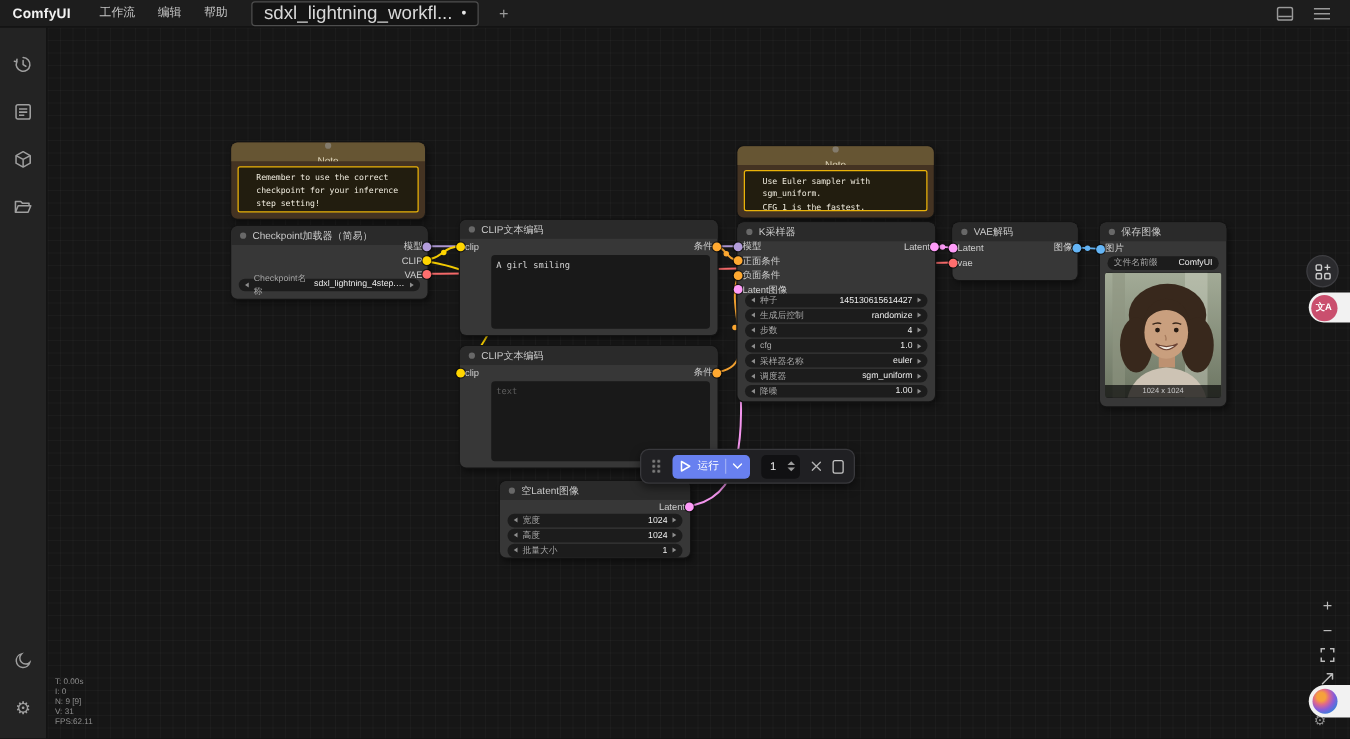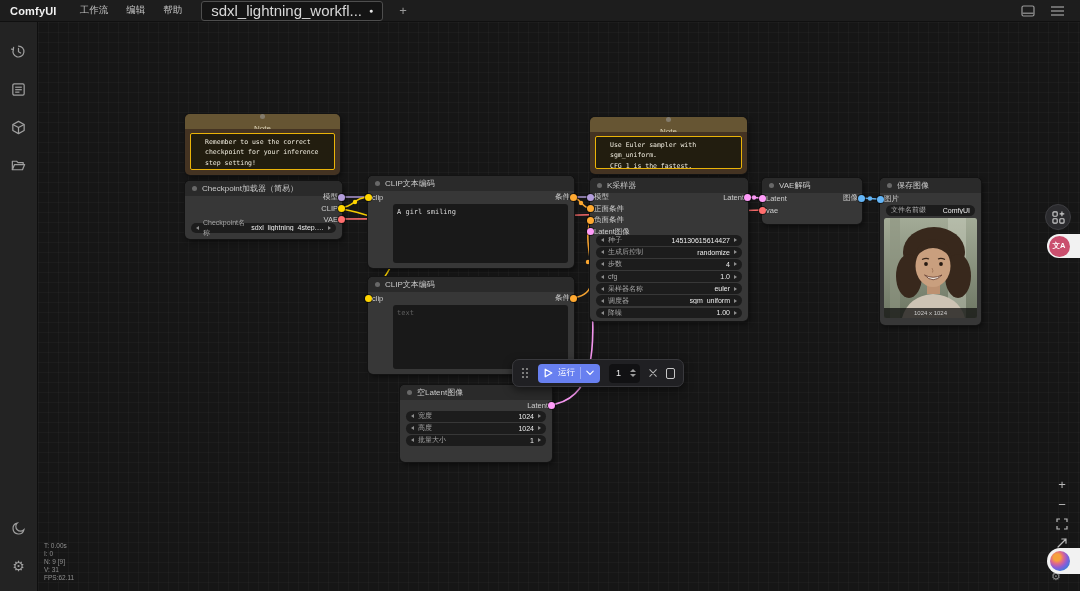--- a/index.html
+++ b/index.html
@@ -409,21 +409,21 @@
           <circle cx="42" cy="46" r="1.9" fill="#261a12"></circle>
           <circle cx="57" cy="46" r="1.9" fill="#261a12"></circle>
           <path d="M38,41.5 Q42,39.5 45,41 M54,41 Q57,39.5 61,41.5" stroke="#3a281c" stroke-width="1.1" fill="none"></path>
           <path d="M48,50 Q49.5,53 48.5,54.5" stroke="#a57a5c" stroke-width="1" fill="none"></path>
           <path d="M40.5,57 Q49,66.5 58,57 Q49,61.5 40.5,57 Z" fill="#f2ebe2" stroke="#6c4334" stroke-width="0.9"></path>
         </svg>
         <div class="img-caption">1024 x 1024</div>
       </div>
     </div>
 
-    <div class="node" style="left:400px;top:385px;width:152px;height:77px;">
+    <div class="node" style="left:400px;top:385px;width:152px;height:61px;">
       <div class="ntitle">
         <span class="cdot"></span>
         <span>空Latent图像</span>
       </div>
       <div class="prow out" style="top:15px;">
         <span class="pdot c-latent"></span>
         <span>Latent</span>
       </div>
       <div class="wstack" style="top:26px;">
         <div class="wid">

